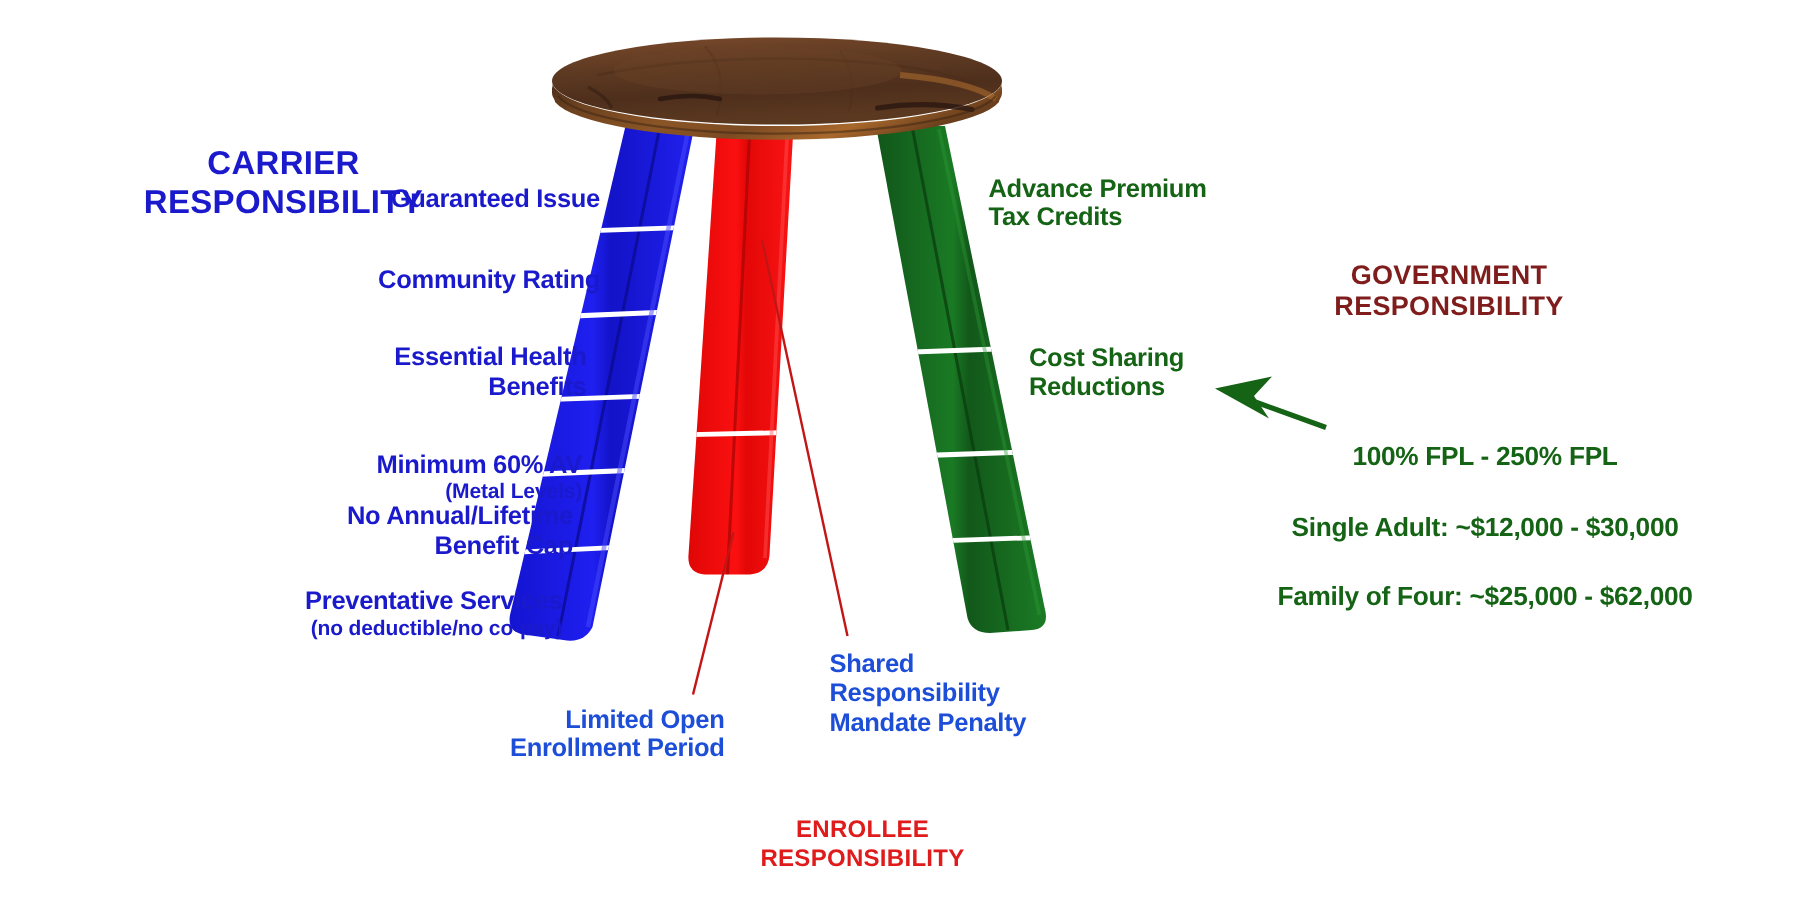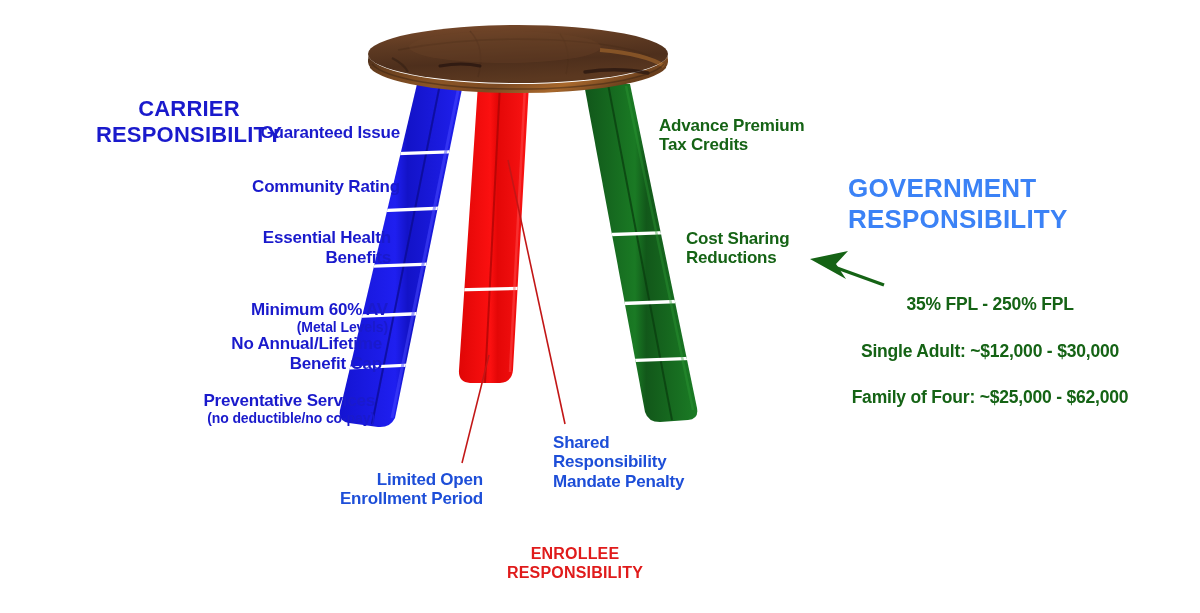--- a/index.html
+++ b/index.html
@@ -61,23 +61,23 @@
   .bi1 { left: 130px; top: 158px; width: 270px; }
   .bi2 { left: 136px; top: 209px; width: 255px; }
   .bi3 { left: 130px; top: 281px; width: 258px; }
   .bi4 { left: 110px; top: 315px; width: 272px; }
   .bi5 { left: 90px; top: 372px; width: 285px; }
 
   
   .gov-head {
     left: 848px; top: 173px;
     width: 236px;
-    text-align: left;
-    color: #3b82f6;
-    font-size: 26px;
+    text-align: center;
+    color: #7f1d1d;
+    font-size: 18px;
     line-height: 1.18;
     letter-spacing: 0.2px;
   }
   .green-item {
     color: #156315;
     text-align: left;
     font-size: 17px;
   }
   .gi0 { left: 659px; top: 116px; width: 210px; }
   .gi1 { left: 686px; top: 229px; width: 150px; }
@@ -248,21 +248,21 @@
   </div>
 
   <div class="lbl gov-head">GOVERNMENT
 RESPONSIBILITY</div>
   <div class="lbl green-item gi0">Advance Premium
 Tax Credits</div>
   <div class="lbl green-item gi1">Cost Sharing
 Reductions</div>
 
   <div class="lbl fpl-block">
-    <div>35% FPL - 250% FPL</div>
+    <div>100% FPL - 250% FPL</div>
     <div>Single Adult: ~$12,000 - $30,000</div>
     <div>Family of Four: ~$25,000 - $62,000</div>
   </div>
 
   <div class="lbl red-item ri0">Limited Open
 Enrollment Period</div>
   <div class="lbl red-item ri1">Shared
 Responsibility
 Mandate Penalty</div>
   <div class="lbl enrollee-head">ENROLLEE

